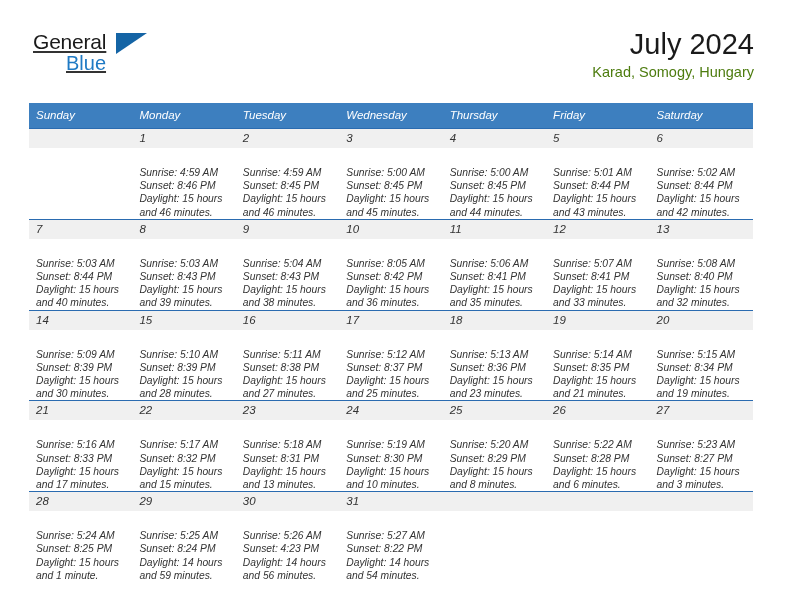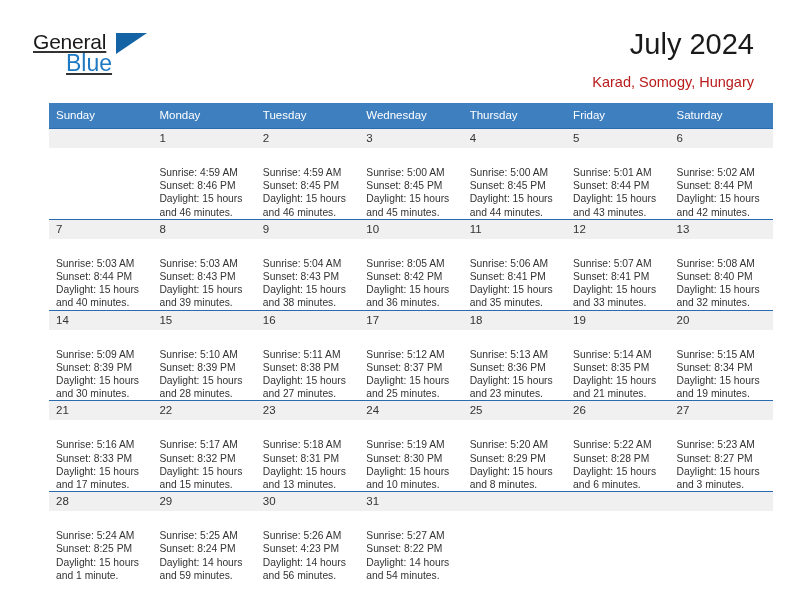--- a/index.html
+++ b/index.html
@@ -33,21 +33,21 @@
   }
   .brand-general {
     font-size: 21px;
     color: #1a1a1a;
     letter-spacing: -0.2px;
     line-height: 21px;
     display: block;
     font-family: "Liberation Sans", sans-serif;
   }
   .brand-blue {
-    font-size: 23px;
+    font-size: 20px;
     color: #1f7ac4;
     line-height: 21px;
     display: block;
     margin-left: 33px;
     margin-top: 1px;
   }
   .brand-triangle {
     position: absolute;
     left: 83px;
     top: 2px;
@@ -65,34 +65,35 @@
   }
   .cal-title {
     font-size: 29px;
     color: #1a1a1a;
     line-height: 32px;
     font-weight: normal;
     margin: 0;
   }
   .cal-subtitle {
     font-size: 14.5px;
-    color: #b91c1c;
+    color: #4d7c0f;
     line-height: 20px;
-    margin: 12px 0 0 0;
+    margin: 2px 0 0 0;
     font-weight: normal;
   }
 
   
   .calendar {
     position: absolute;
-    left: 49px;
+    left: 29px;
     top: 103px;
     width: 724px;
     border-collapse: collapse;
     table-layout: fixed;
+    font-style: italic;
   }
   .calendar th {
     background: #3d7fbf;
     color: #ffffff;
     font-size: 11.5px;
     font-weight: normal;
     text-align: left;
     padding: 5px 0 6px 7px;
     line-height: 14px;
   }

